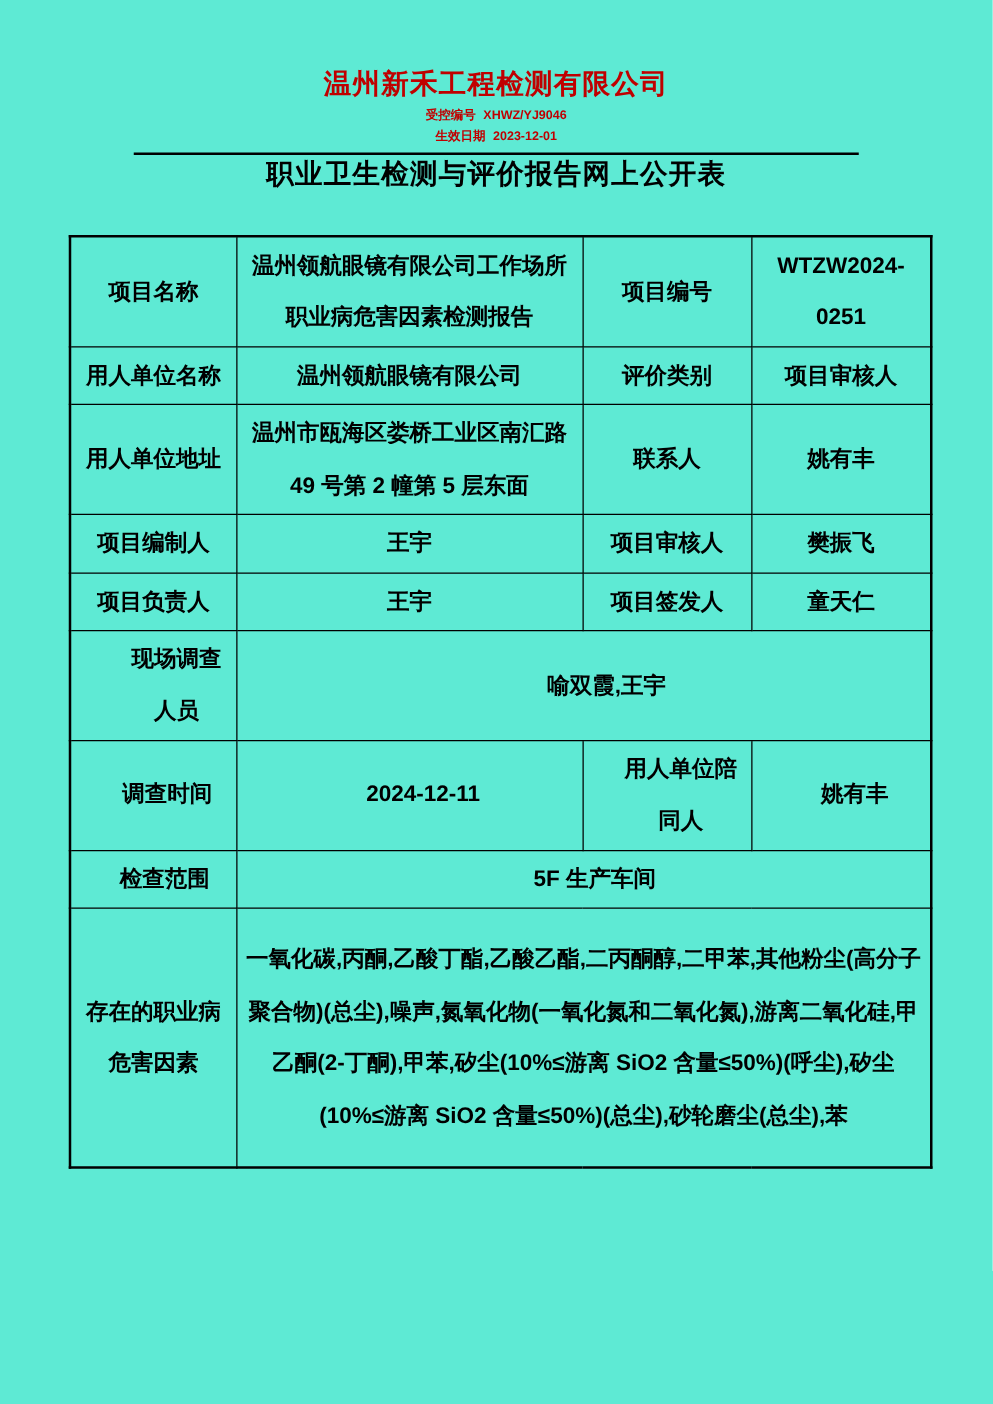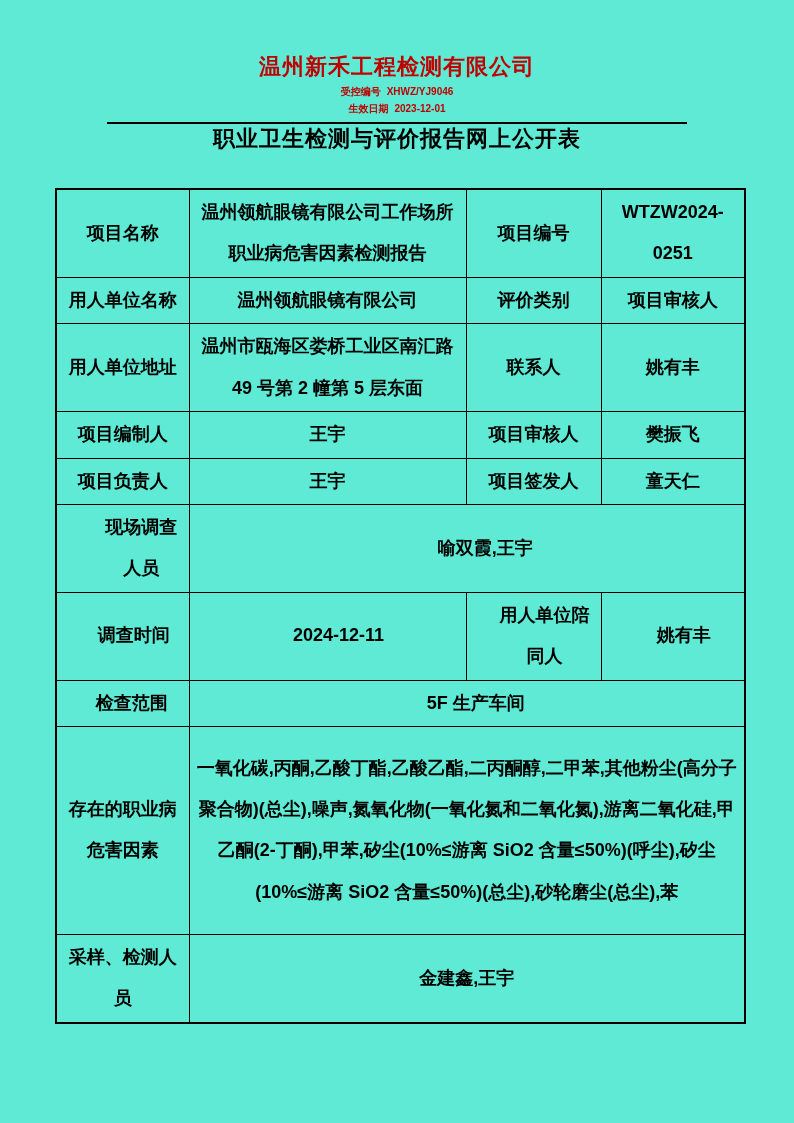--- a/index.html
+++ b/index.html
@@ -140,20 +140,16 @@
       <td>姚有丰</td>
     </tr>
     <tr class="r9">
       <td class="c1">检查范围</td>
       <td colspan="3">5F 生产车间</td>
     </tr>
     <tr class="r10">
       <td class="c1">存在的职业病危害因素</td>
       <td colspan="3">一氧化碳,丙酮,乙酸丁酯,乙酸乙酯,二丙酮醇,二甲苯,其他粉尘(高分子聚合物)(总尘),噪声,氮氧化物(一氧化氮和二氧化氮),游离二氧化硅,甲乙酮(2-丁酮),甲苯,矽尘(10%≤游离 SiO2 含量≤50%)(呼尘),矽尘(10%≤游离 SiO2 含量≤50%)(总尘),砂轮磨尘(总尘),苯</td>
     </tr>
-    <tr class="r11">
-      <td class="c1">采样、检测人员</td>
-      <td colspan="3">金建鑫,王宇</td>
-    </tr>
   </tbody>
     </table>
 
 </div>
 
 </body></html>

